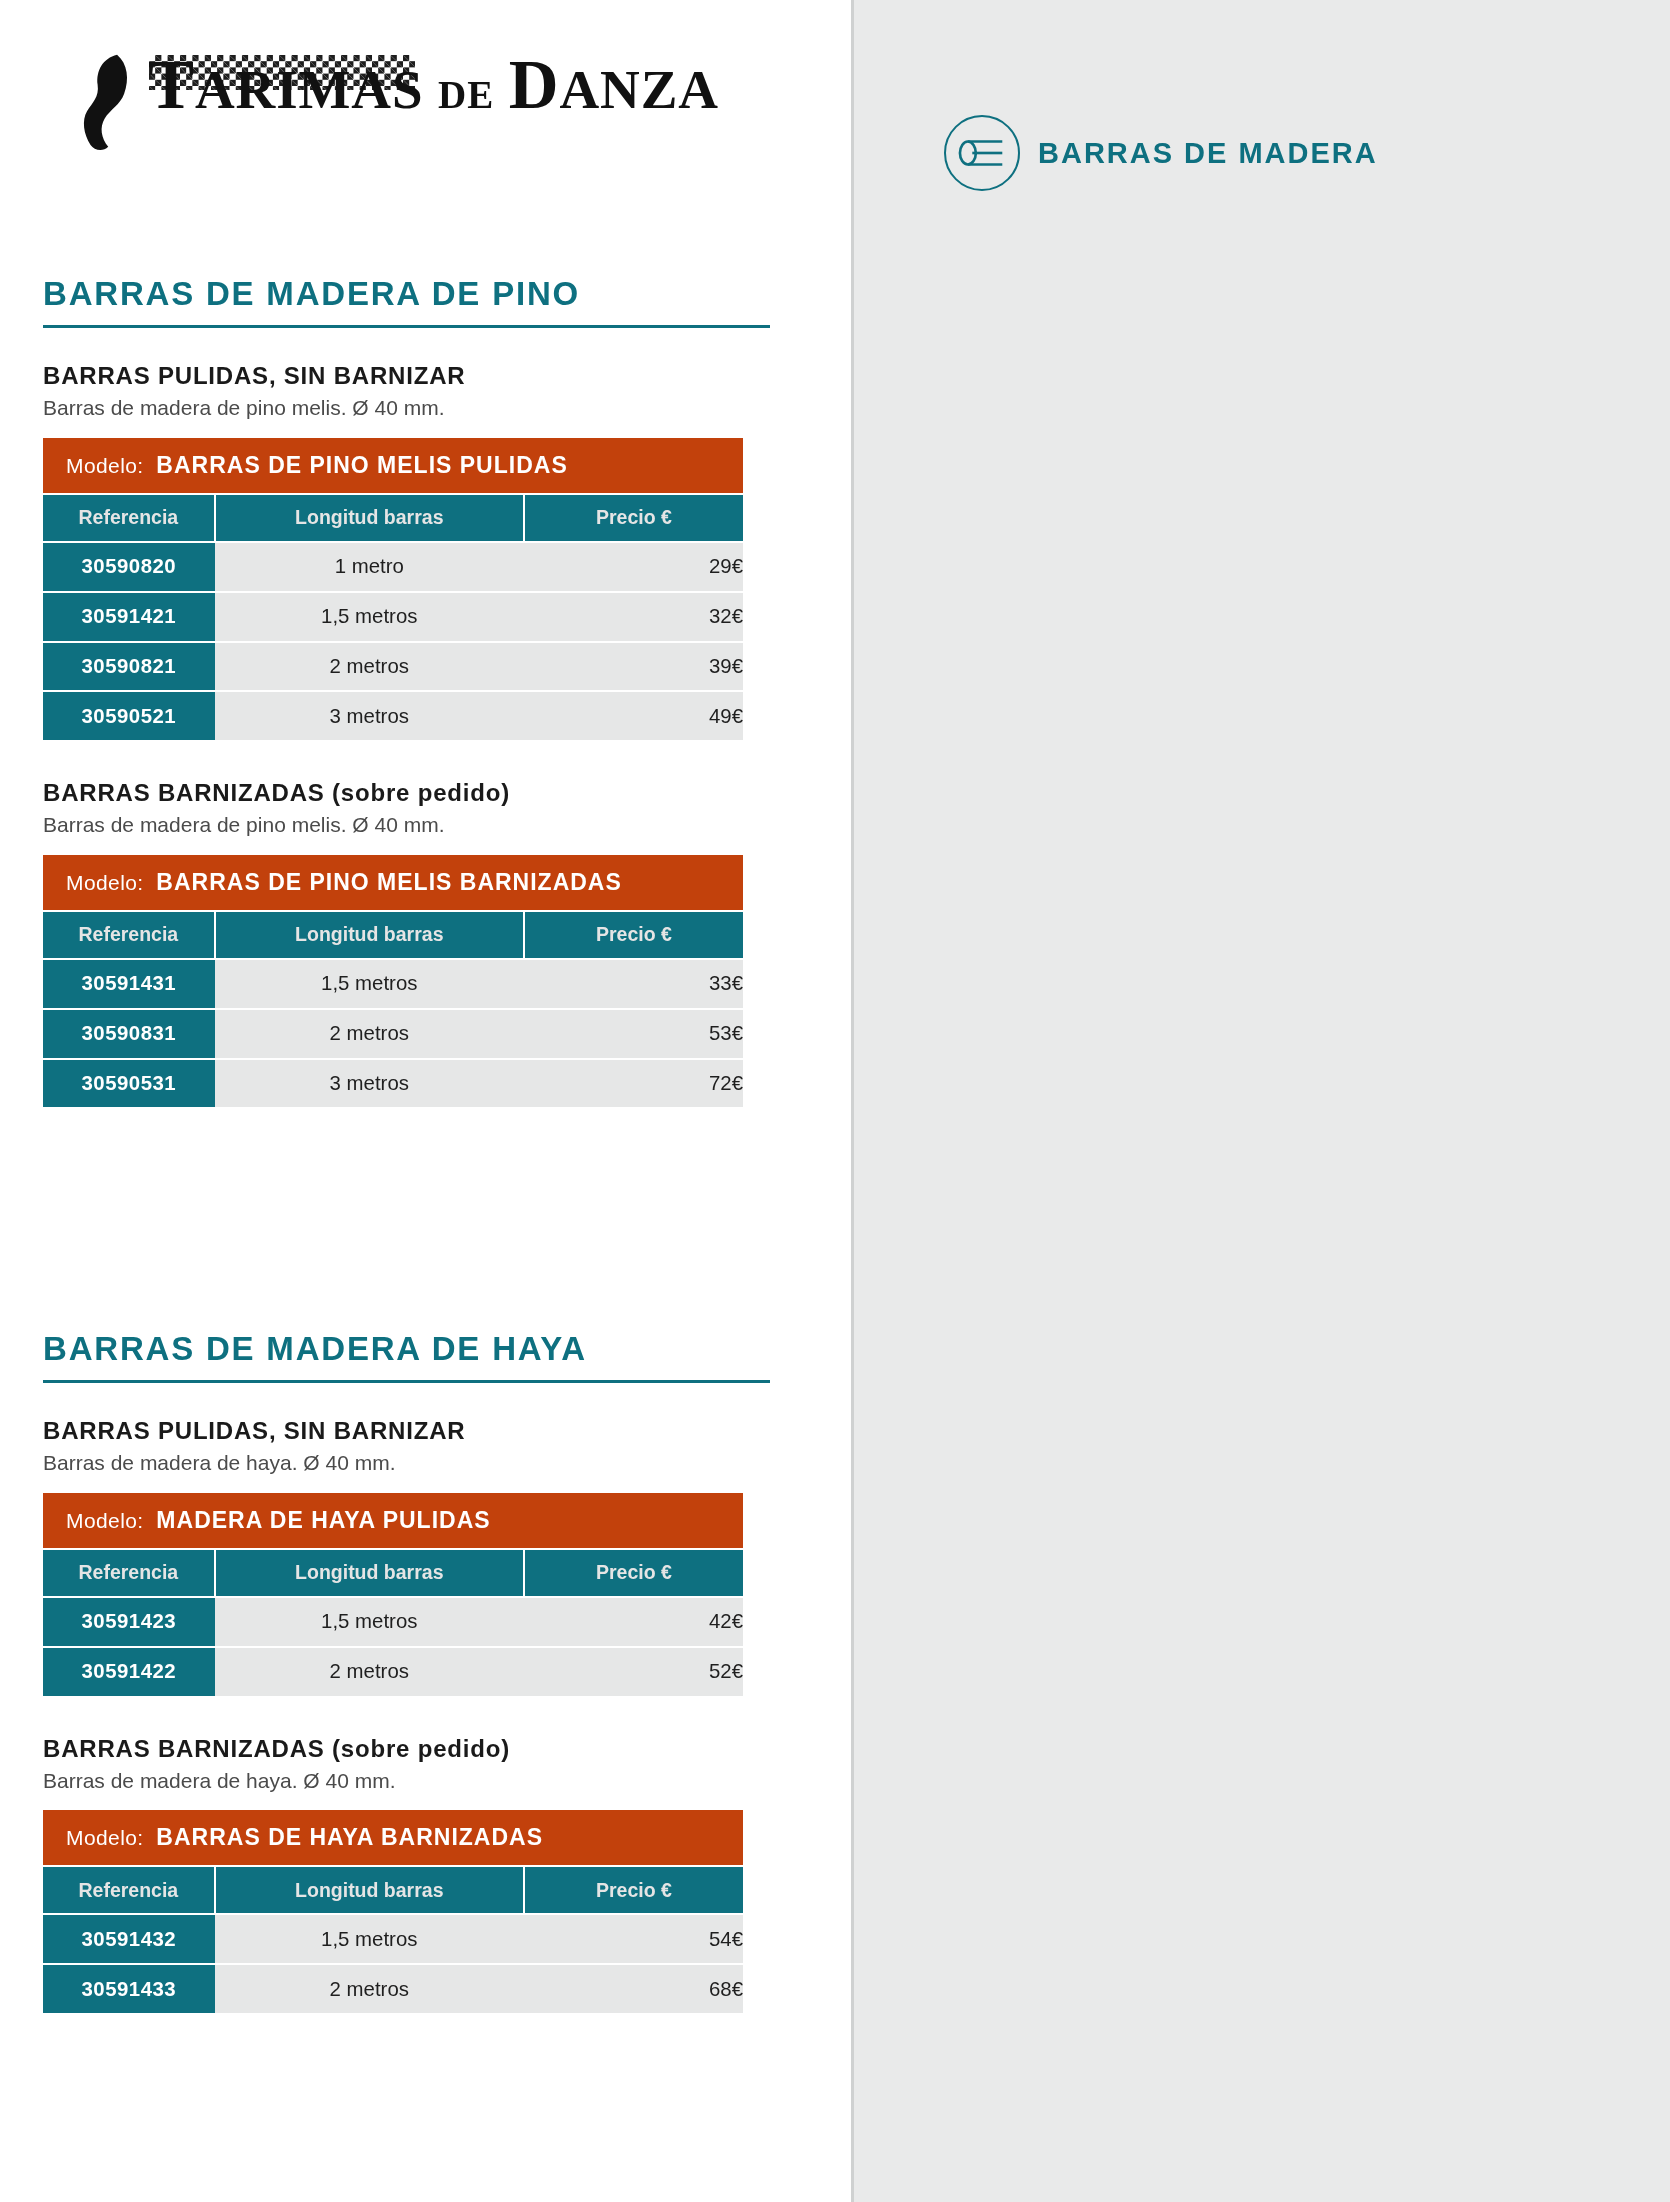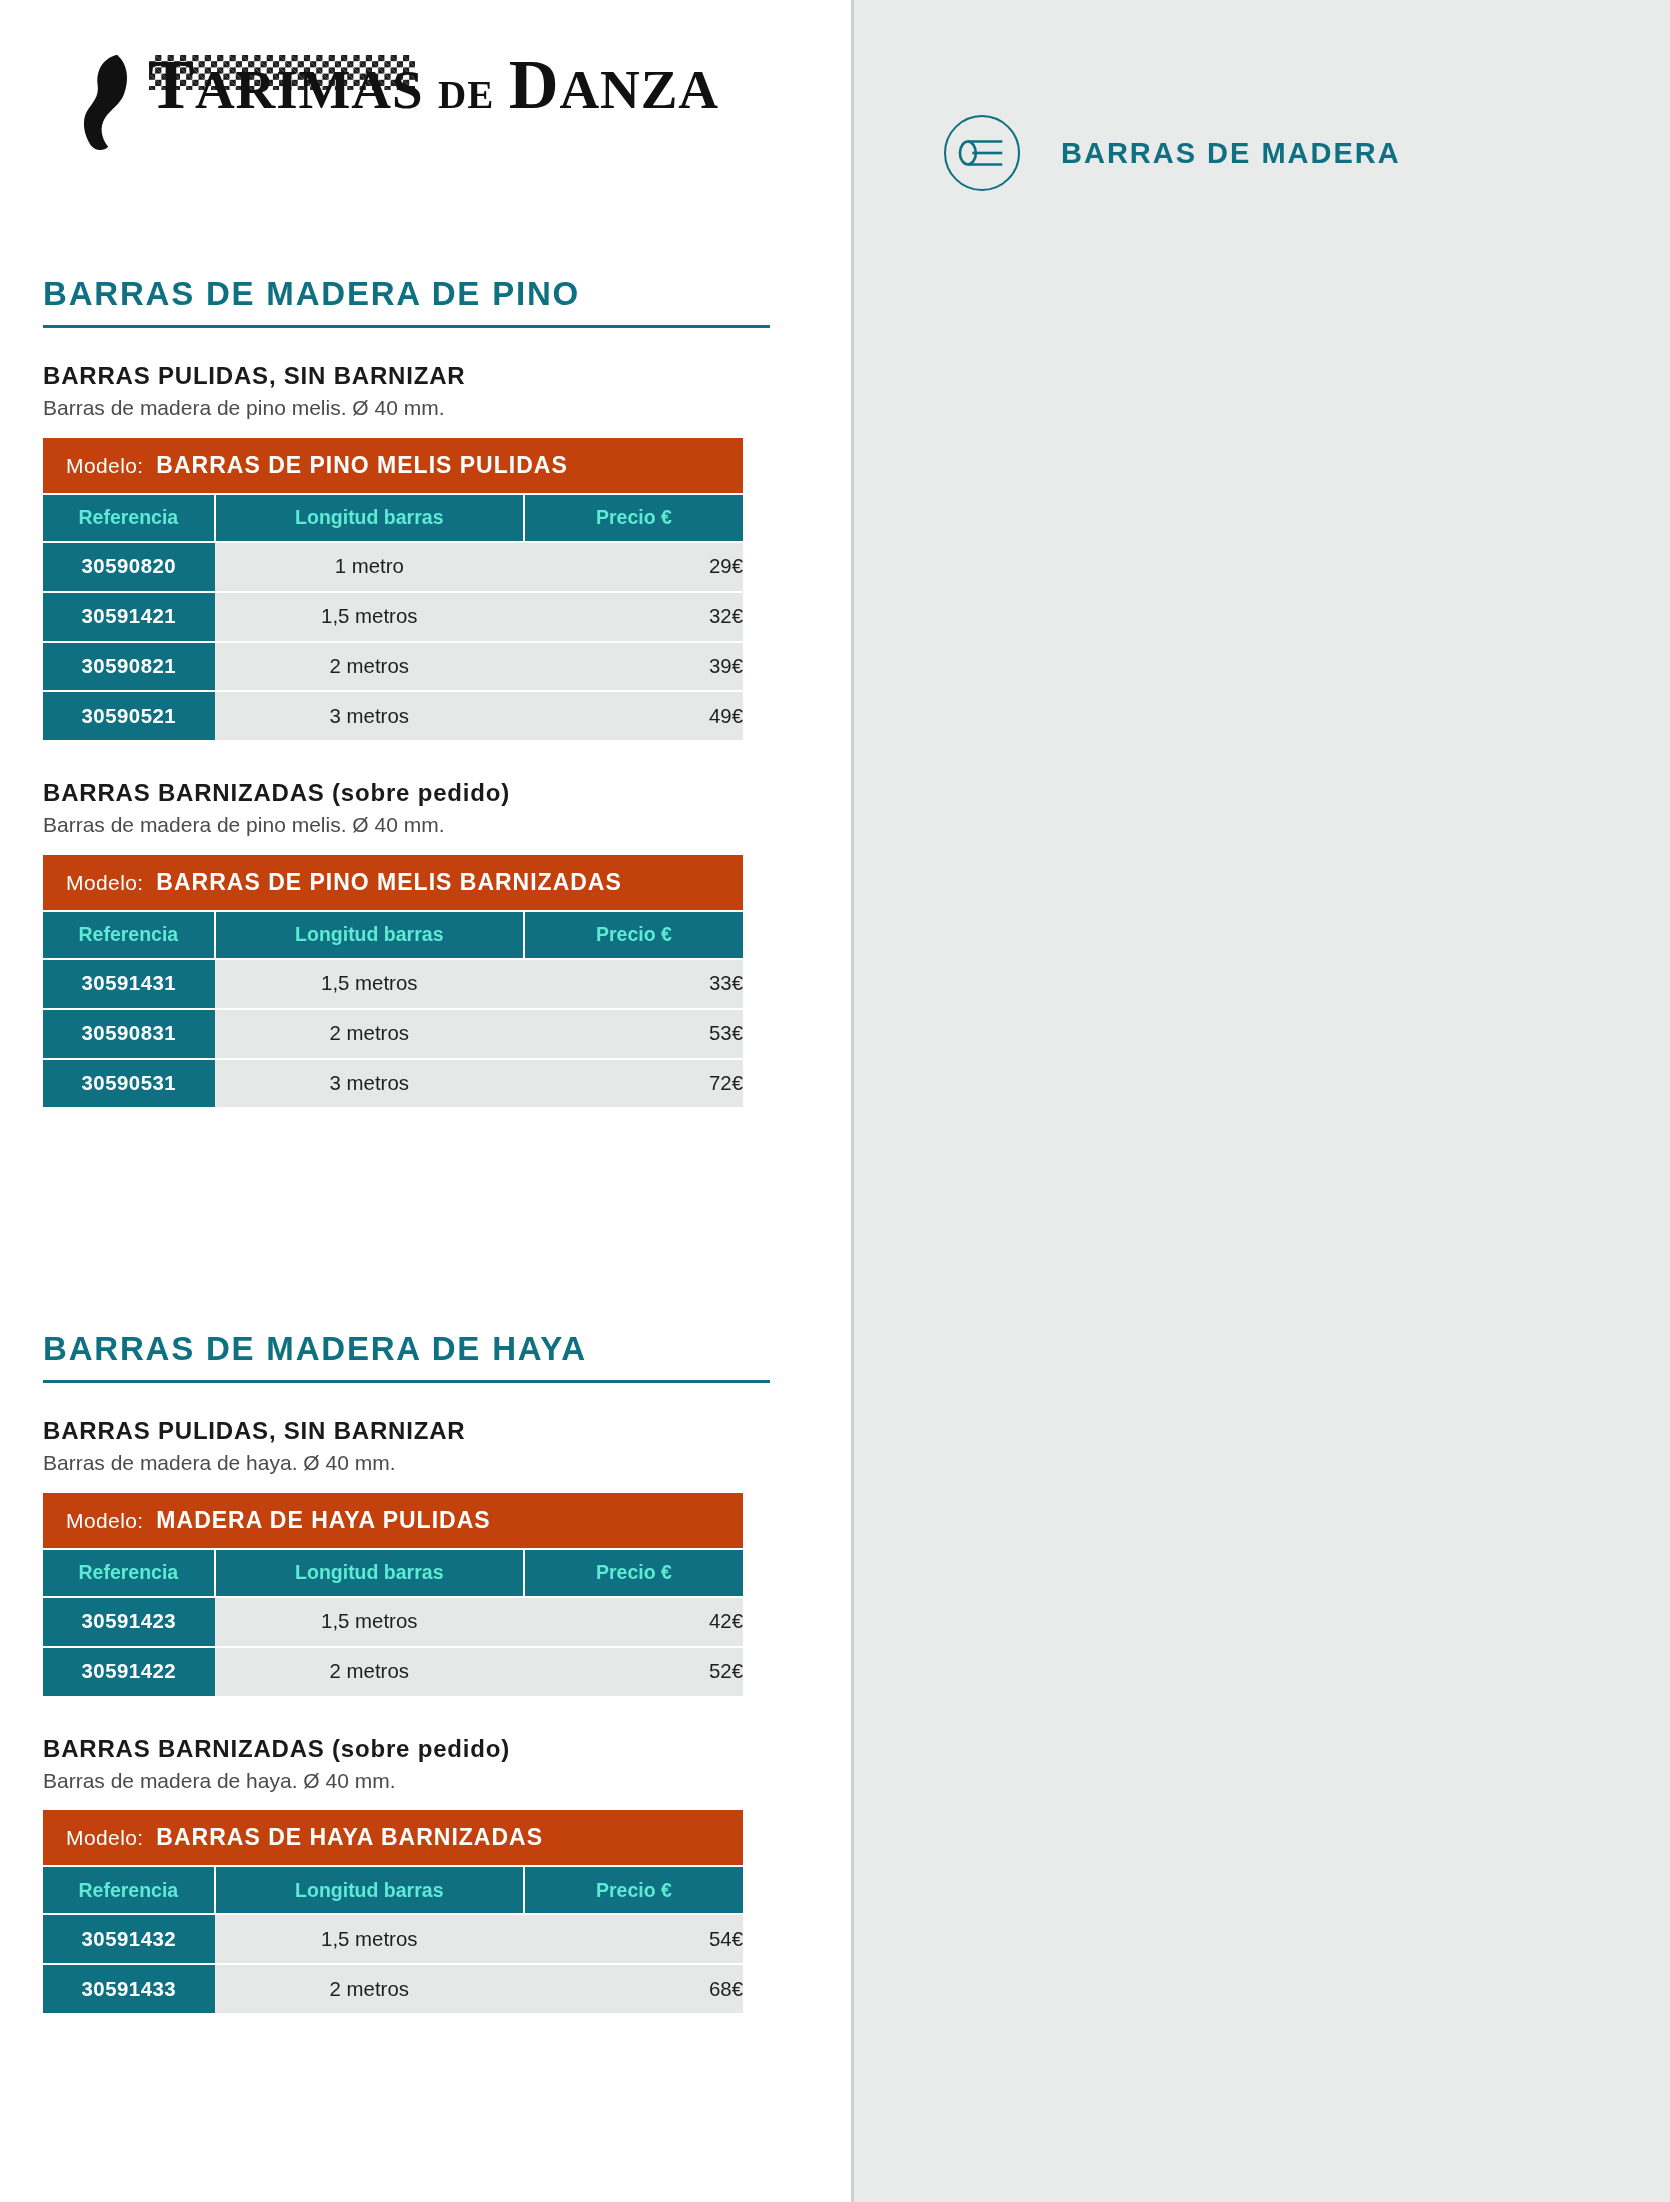--- a/index.html
+++ b/index.html
@@ -30,21 +30,21 @@
     width: 2.7px;
     height: 2202px;
     background: #cfd1d1;
   }
   .panel-header {
     position: absolute;
     left: 944px;
     top: 115px;
     display: flex;
     align-items: center;
-    gap: 41px;
+    gap: 18px;
   }
   .panel-icon-circle {
     width: 76px;
     height: 76px;
     border: 2.7px solid #0e7080;
     border-radius: 50%;
     display: flex;
     align-items: center;
     justify-content: center;
   }
@@ -153,21 +153,21 @@
   }
   .model-cell .m-label { font-weight: normal; letter-spacing: 0.4px; }
   .model-cell .m-value {
     font-weight: bold;
     font-size: 23px;
     letter-spacing: 1px;
     margin-left: 7px;
   }
   .head-row th {
     background: #0e7080;
-    color: #5eead4;
+    color: #e5e5e5;
     font-size: 19.5px;
     font-weight: bold;
     padding: 11.5px 0;
     border-right: 2.7px solid #ffffff;
     border-top: 2.7px solid #ffffff;
   }
   .head-row th:last-child { border-right: none; }
   .col-ref { width: 177px; }
   .col-len { width: 326px; }
   .col-price { width: 231px; }

